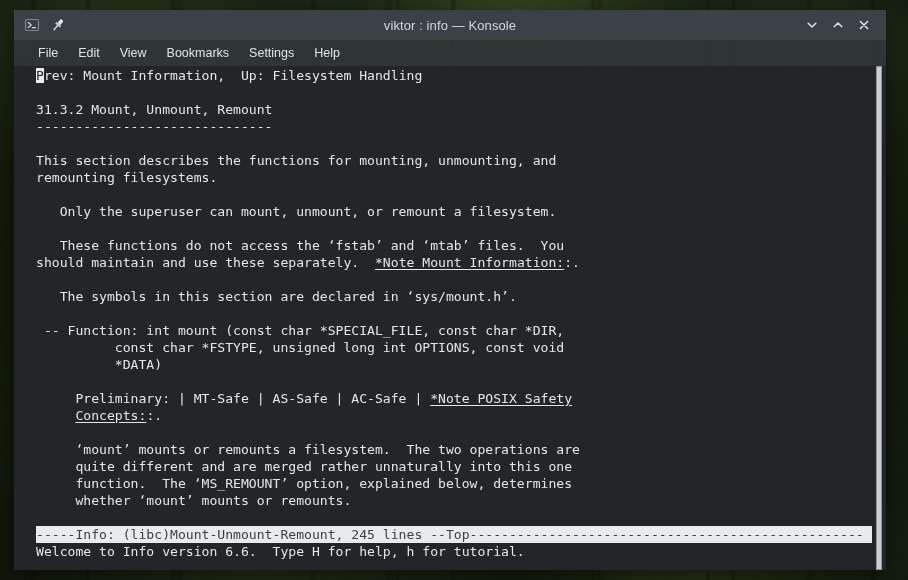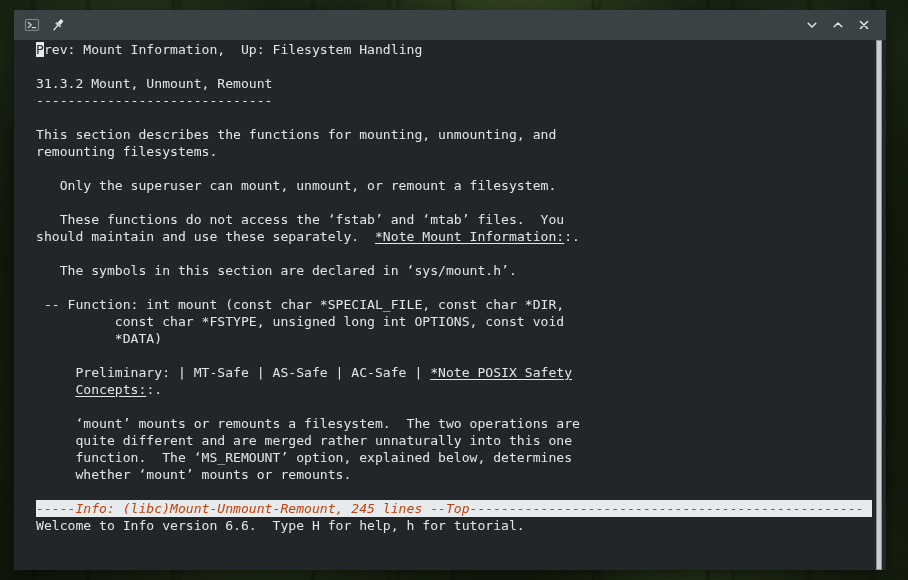--- a/index.html
+++ b/index.html
@@ -178,24 +178,23 @@
     background: #e8ebed;
     color: #232629;
   }
   .xref {
     text-decoration: underline;
     text-underline-offset: 2px;
     margin-top: 38px;
   }
   .statusline {
     background: #e8ebed;
-    color: #c2410c;
+    color: #404040;
     display: inline-block;
     width: 100%;
-    font-style: italic;
   }
 
   
   .term-scrollbar {
     position: absolute;
     top: 0;
     right: 0;
     width: 14px;
     height: 100%;
     background: #232629;
@@ -244,40 +243,49 @@
         <svg width="16" height="16" viewBox="0 0 16 16">
           <g transform="rotate(40 8 8)">
             <rect x="6.2" y="1.6" width="3.6" height="5.2" rx="0.6" fill="#e6eaec"></rect>
             <rect x="4.8" y="6.6" width="6.4" height="2.1" rx="0.7" fill="#c3cacd"></rect>
             <path d="M8 8.7 L8 14.2" stroke="#e6eaec" stroke-width="1.25" stroke-linecap="round"></path>
           </g>
         </svg>
       </span>
     </div>
 
+    <div class="tb-title">viktor : info — Konsole</div>
 
     <div class="tb-right">
       <div class="tb-btn">
         <svg width="14" height="14" viewBox="0 0 14 14">
           <path d="M3.2 5.2 L7 9 L10.8 5.2" fill="none" stroke="#dfe4e7" stroke-width="1.45" stroke-linecap="round" stroke-linejoin="round"></path>
         </svg>
       </div>
       <div class="tb-btn">
         <svg width="14" height="14" viewBox="0 0 14 14">
           <path d="M3.2 8.8 L7 5 L10.8 8.8" fill="none" stroke="#dfe4e7" stroke-width="1.45" stroke-linecap="round" stroke-linejoin="round"></path>
         </svg>
       </div>
       <div class="tb-btn">
         <svg width="14" height="14" viewBox="0 0 14 14">
           <path d="M3.4 3.4 L10.6 10.6 M10.6 3.4 L3.4 10.6" fill="none" stroke="#e7ebee" stroke-width="1.45" stroke-linecap="round"></path>
         </svg>
       </div>
     </div>
   </div>
 
+  <div class="menubar">
+    <div class="menu-item">File</div>
+    <div class="menu-item">Edit</div>
+    <div class="menu-item">View</div>
+    <div class="menu-item">Bookmarks</div>
+    <div class="menu-item">Settings</div>
+    <div class="menu-item">Help</div>
+  </div>
 
   <div class="terminal">
     <div class="term-inner" id="term-inner"><div class="term-line"><span class="cursor-block">P</span>rev: Mount Information,  Up: Filesystem Handling</div><div class="term-line">&nbsp;</div><div class="term-line">31.3.2 Mount, Unmount, Remount</div><div class="term-line">------------------------------</div><div class="term-line">&nbsp;</div><div class="term-line">This section describes the functions for mounting, unmounting, and</div><div class="term-line">remounting filesystems.</div><div class="term-line">&nbsp;</div><div class="term-line">   Only the superuser can mount, unmount, or remount a filesystem.</div><div class="term-line">&nbsp;</div><div class="term-line">   These functions do not access the ‘fstab’ and ‘mtab’ files.  You</div><div class="term-line">should maintain and use these separately.  <span class="xref">*Note Mount Information:</span>:.</div><div class="term-line">&nbsp;</div><div class="term-line">   The symbols in this section are declared in ‘sys/mount.h’.</div><div class="term-line">&nbsp;</div><div class="term-line"> -- Function: int mount (const char *SPECIAL_FILE, const char *DIR,</div><div class="term-line">          const char *FSTYPE, unsigned long int OPTIONS, const void</div><div class="term-line">          *DATA)</div><div class="term-line">&nbsp;</div><div class="term-line">     Preliminary: | MT-Safe | AS-Safe | AC-Safe | <span class="xref">*Note POSIX Safety</span></div><div class="term-line">     <span class="xref">Concepts:</span>:.</div><div class="term-line">&nbsp;</div><div class="term-line">     ‘mount’ mounts or remounts a filesystem.  The two operations are</div><div class="term-line">     quite different and are merged rather unnaturally into this one</div><div class="term-line">     function.  The ‘MS_REMOUNT’ option, explained below, determines</div><div class="term-line">     whether ‘mount’ mounts or remounts.</div><div class="term-line">&nbsp;</div><div class="term-line"><span class="statusline">-----Info: (libc)Mount-Unmount-Remount, 245 lines --Top--------------------------------------------------</span></div><div class="term-line">Welcome to Info version 6.6.  Type H for help, h for tutorial.</div></div>
 
     <div class="term-scrollbar">
       <div class="sb-track">
         <div class="sb-thumb"></div>
       </div>
     </div>
   </div>

